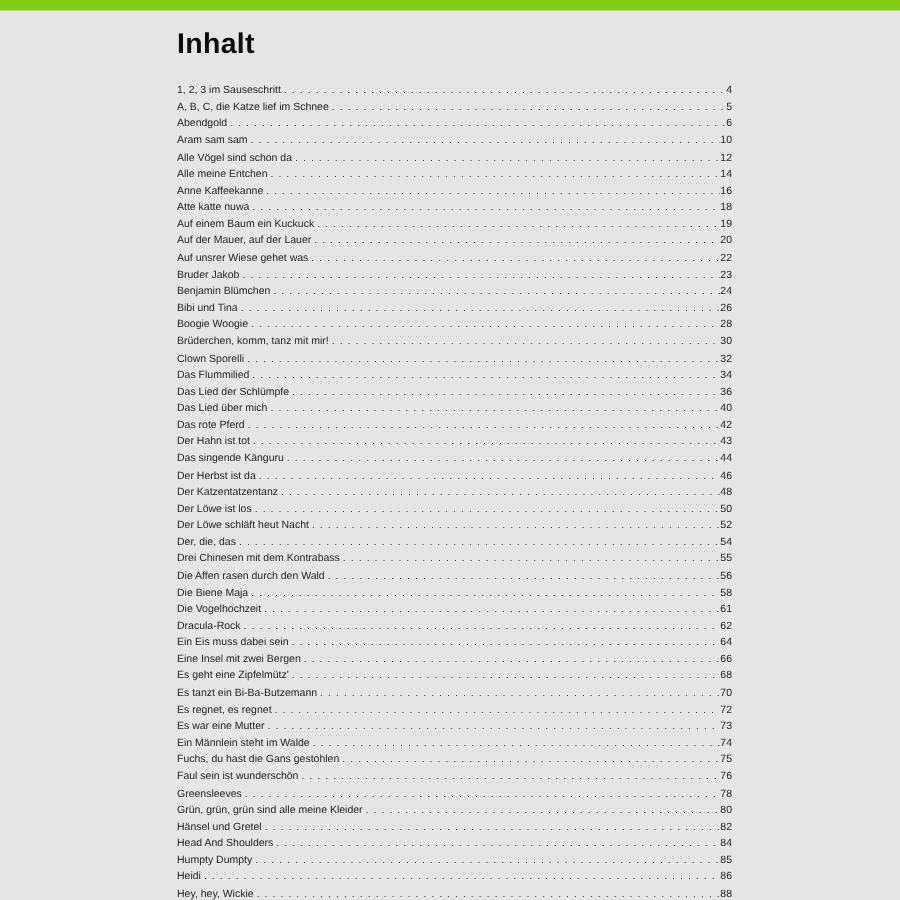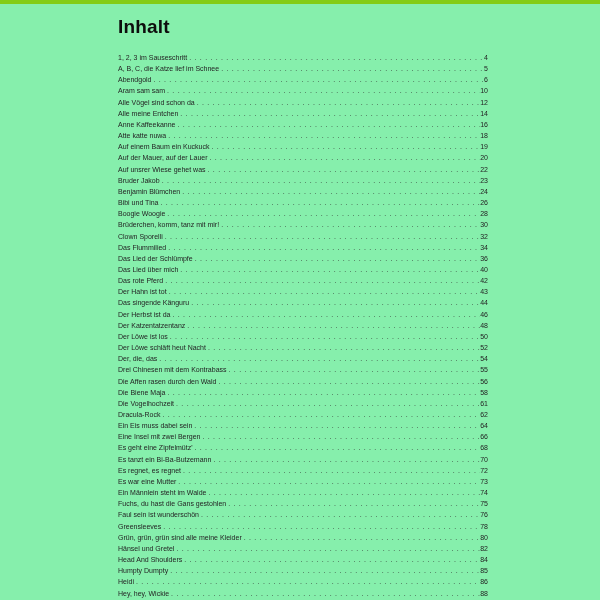--- a/index.html
+++ b/index.html
@@ -12,22 +12,22 @@
     height: 600px;
     overflow: hidden;
     font-family: "Liberation Sans", sans-serif;
     color: #1c1c1c;
   }
   .page {
     position: relative;
     width: 600px;
     height: 600px;
     box-sizing: border-box;
-    background: #86efac;
-    border-top: 4px solid #84cc16;
+    background: #e5e5e5;
+    border-top: 7px solid #84cc16;
   }
   .content {
     margin-left: 118px;
     width: 370px;
     padding-top: 12px;
     box-sizing: border-box;
   }
   .page-title {
     font-size: 19px;
     font-weight: 700;

